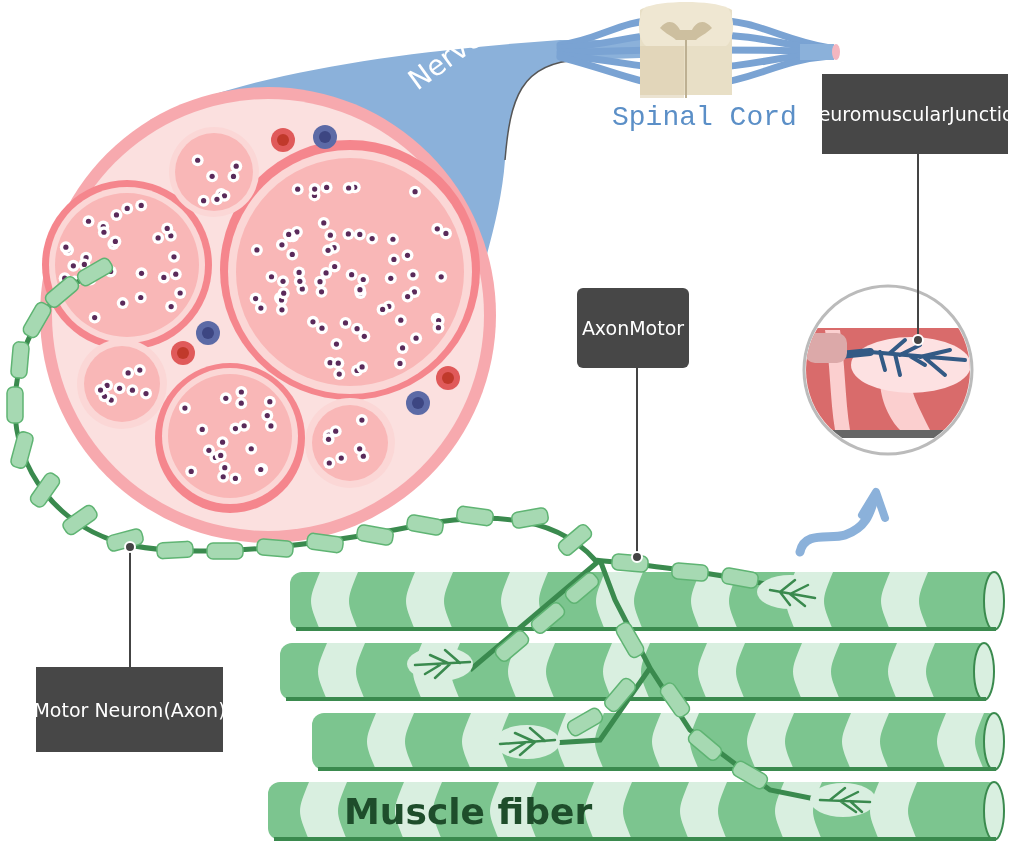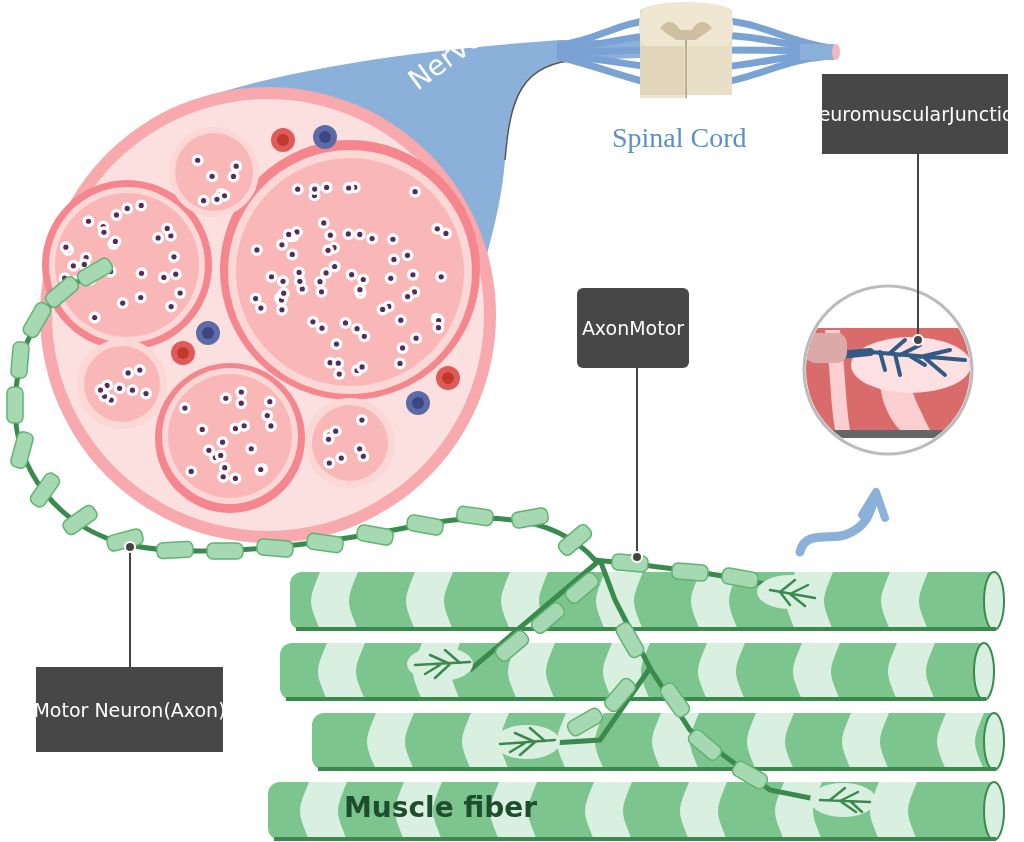--- a/index.html
+++ b/index.html
@@ -2,23 +2,23 @@
 <html><head>
 <meta charset="utf-8">
 <style>
   html,body{margin:0;padding:0;background:#fff;}
   body{width:1024px;height:842px;position:relative;overflow:hidden;font-family:"DejaVu Sans",sans-serif;}
   svg#art{position:absolute;left:0;top:0;}
   .label-box{position:absolute;background:#474747;color:#fff;text-align:center;font-family:"DejaVu Sans",sans-serif;font-size:19px;line-height:28px;display:flex;align-items:center;justify-content:center;flex-direction:row;}
   .label-box span{display:block;white-space:nowrap;}
   .lead{position:absolute;width:2px;background:#444;}
   .dot{position:absolute;width:8px;height:8px;border-radius:50%;background:#444;border:2px solid #fff;}
-  .txt-spinal{position:absolute;left:612px;top:102px;font-size:28px;color:#5b8fc7;font-family:Liberation Serif, serif;white-space:nowrap;margin-top:20px;}
+  .txt-spinal{position:absolute;left:612px;top:102px;font-size:28px;color:#5b8fc7;font-family:Liberation Mono, monospace;white-space:nowrap;}
   .txt-nerve{position:absolute;left:402px;top:70px;font-size:28px;color:#fff;font-family:"DejaVu Sans",sans-serif;transform:rotate(-36deg);transform-origin:left top;white-space:nowrap;}
-  .txt-muscle{position:absolute;left:344px;top:791px;font-size:28px;font-weight:bold;color:#1e4d2b;font-family:"DejaVu Sans",sans-serif;white-space:nowrap;text-align:right;}
+  .txt-muscle{position:absolute;left:344px;top:791px;font-size:36px;font-weight:bold;color:#1e4d2b;font-family:"DejaVu Sans",sans-serif;white-space:nowrap;text-align:right;}
 </style>
 </head>
 <body>
 
 <svg id="art" width="1024" height="842" viewBox="0 0 1024 842">
 
   <path d="M150,120 C250,70 420,50 560,40 L640,40 L640,58 L580,60 C520,62 510,100 505,160 C500,230 470,300 455,380 L300,250 Z" fill="#8bb1da"></path>
   <path d="M580,60 C520,62 510,100 505,160" fill="none" stroke="#555" stroke-width="1.5"></path>
 
   <g fill="none" stroke="#7aa3d3" stroke-width="7" stroke-linecap="round">

